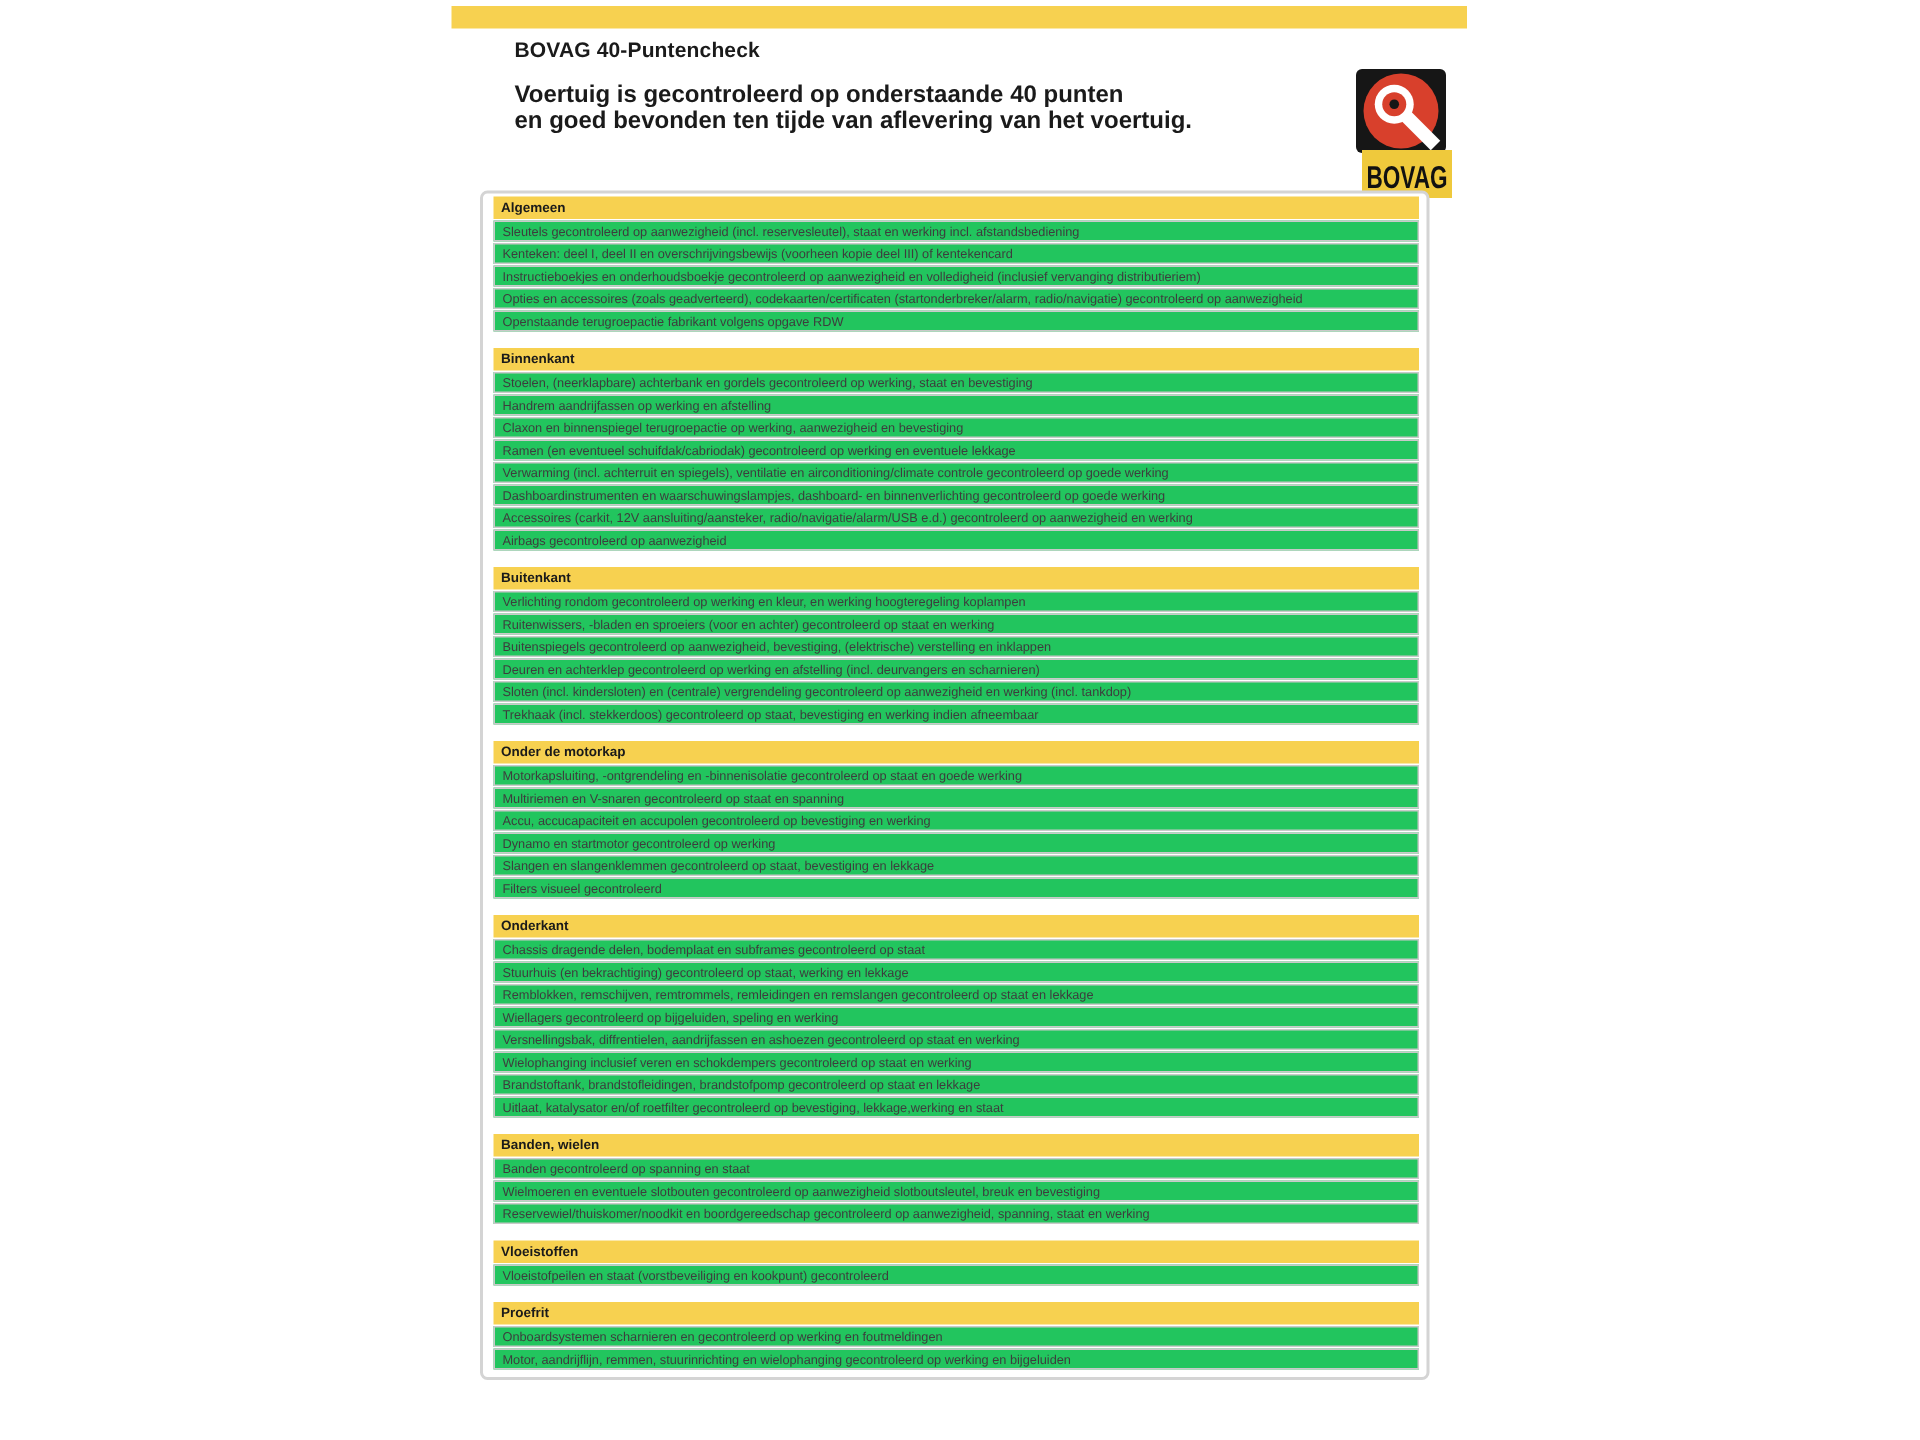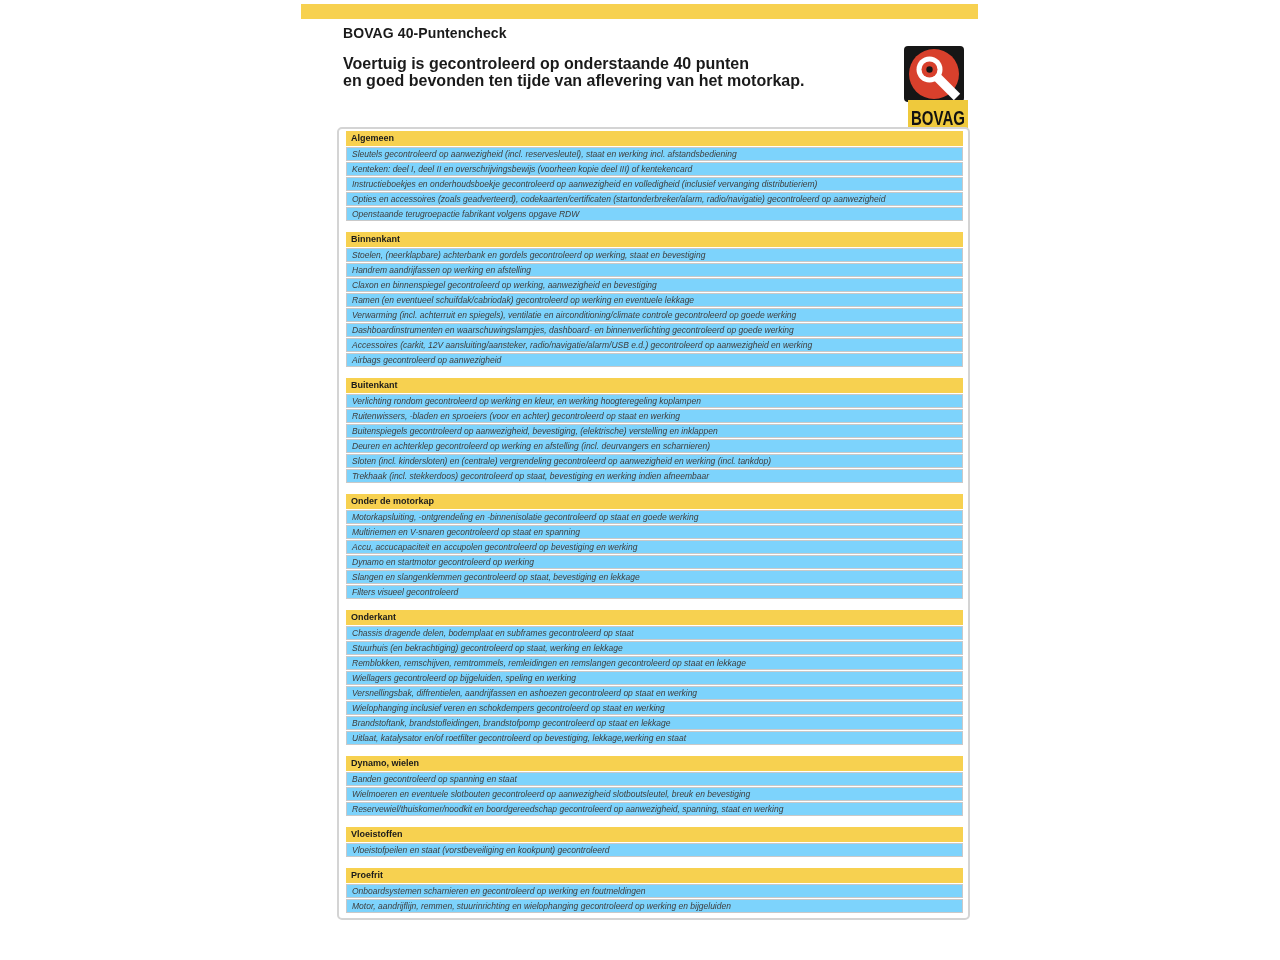--- a/index.html
+++ b/index.html
@@ -48,21 +48,21 @@
   .logo {
     position: absolute;
     left: 904px;
     top: 30px;
     width: 64px;
     height: 87px;
     margin-top: 16px;
   }
   .frame {
     position: absolute;
-    left: 337px;
+    left: 320px;
     top: 127px;
     width: 633px;
     box-sizing: border-box;
     border: 2px solid var(--frame-border, #D4D4D4);
     border-radius: 5px;
     padding: 2px 5px 5px 7px;
     background: #ffffff;
   }
   .section { margin-bottom: 11px; }
   .section:last-child { margin-bottom: 0; }
@@ -73,40 +73,39 @@
     color: var(--heading, #1A1A1A);
     font-size: 9px;
     font-weight: bold;
     padding-left: 5px;
   }
   .row {
     box-sizing: border-box;
     height: 14px;
     margin-top: 1px;
     border: 1px solid var(--row-border, #C9C9C9);
-    background: #7dd3fc;
+    background: #22c55e;
     font-size: 8.5px;
     line-height: 11px;
     padding: 1px 5px 0 5px;
     color: var(--body-text, #3D3D3D);
     white-space: nowrap;
     overflow: hidden;
-    font-style: italic;
   }
 </style>
 </head>
 <body>
 
 <div class="page">
 
   <div class="top-bar"></div>
 
   <h1 class="doc-title">BOVAG 40-Puntencheck</h1>
 
-  <p class="doc-subtitle"><span>Voertuig is gecontroleerd op onderstaande 40 punten</span><br><span>en goed bevonden ten tijde van aflevering van het motorkap.</span></p>
+  <p class="doc-subtitle"><span>Voertuig is gecontroleerd op onderstaande 40 punten</span><br><span>en goed bevonden ten tijde van aflevering van het voertuig.</span></p>
 
   <div class="logo">
     <svg width="64" height="87" viewBox="0 0 64 87">
       <defs>
         <clipPath id="logo-clip">
             <rect x="0" y="0" width="60" height="56" rx="4"></rect>
           </clipPath>
       </defs>
       <rect x="0" y="0" width="60" height="56" rx="4" fill="#161616"></rect>
       <g clip-path="url(#logo-clip)">
@@ -128,21 +127,21 @@
           <div class="row">Sleutels gecontroleerd op aanwezigheid (incl. reservesleutel), staat en werking incl. afstandsbediening</div>
           <div class="row">Kenteken: deel I, deel II en overschrijvingsbewijs (voorheen kopie deel III) of kentekencard</div>
           <div class="row">Instructieboekjes en onderhoudsboekje gecontroleerd op aanwezigheid en volledigheid (inclusief vervanging distributieriem)</div>
           <div class="row">Opties en accessoires (zoals geadverteerd), codekaarten/certificaten (startonderbreker/alarm, radio/navigatie) gecontroleerd op aanwezigheid</div>
           <div class="row">Openstaande terugroepactie fabrikant volgens opgave RDW</div>
         </div>
         <div class="section">
           <div class="sec-header">Binnenkant</div>
           <div class="row">Stoelen, (neerklapbare) achterbank en gordels gecontroleerd op werking, staat en bevestiging</div>
           <div class="row">Handrem aandrijfassen op werking en afstelling</div>
-          <div class="row">Claxon en binnenspiegel gecontroleerd op werking, aanwezigheid en bevestiging</div>
+          <div class="row">Claxon en binnenspiegel terugroepactie op werking, aanwezigheid en bevestiging</div>
           <div class="row">Ramen (en eventueel schuifdak/cabriodak) gecontroleerd op werking en eventuele lekkage</div>
           <div class="row">Verwarming (incl. achterruit en spiegels), ventilatie en airconditioning/climate controle gecontroleerd op goede werking</div>
           <div class="row">Dashboardinstrumenten en waarschuwingslampjes, dashboard- en binnenverlichting gecontroleerd op goede werking</div>
           <div class="row">Accessoires (carkit, 12V aansluiting/aansteker, radio/navigatie/alarm/USB e.d.) gecontroleerd op aanwezigheid en werking</div>
           <div class="row">Airbags gecontroleerd op aanwezigheid</div>
         </div>
         <div class="section">
           <div class="sec-header">Buitenkant</div>
           <div class="row">Verlichting rondom gecontroleerd op werking en kleur, en werking hoogteregeling koplampen</div>
           <div class="row">Ruitenwissers, -bladen en sproeiers (voor en achter) gecontroleerd op staat en werking</div>
@@ -165,21 +164,21 @@
           <div class="row">Chassis dragende delen, bodemplaat en subframes gecontroleerd op staat</div>
           <div class="row">Stuurhuis (en bekrachtiging) gecontroleerd op staat, werking en lekkage</div>
           <div class="row">Remblokken, remschijven, remtrommels, remleidingen en remslangen gecontroleerd op staat en lekkage</div>
           <div class="row">Wiellagers gecontroleerd op bijgeluiden, speling en werking</div>
           <div class="row">Versnellingsbak, diffrentielen, aandrijfassen en ashoezen gecontroleerd op staat en werking</div>
           <div class="row">Wielophanging inclusief veren en schokdempers gecontroleerd op staat en werking</div>
           <div class="row">Brandstoftank, brandstofleidingen, brandstofpomp gecontroleerd op staat en lekkage</div>
           <div class="row">Uitlaat, katalysator en/of roetfilter gecontroleerd op bevestiging, lekkage,werking en staat</div>
         </div>
         <div class="section">
-          <div class="sec-header">Dynamo, wielen</div>
+          <div class="sec-header">Banden, wielen</div>
           <div class="row">Banden gecontroleerd op spanning en staat</div>
           <div class="row">Wielmoeren en eventuele slotbouten gecontroleerd op aanwezigheid slotboutsleutel, breuk en bevestiging</div>
           <div class="row">Reservewiel/thuiskomer/noodkit en boordgereedschap gecontroleerd op aanwezigheid, spanning, staat en werking</div>
         </div>
         <div class="section">
           <div class="sec-header">Vloeistoffen</div>
           <div class="row">Vloeistofpeilen en staat (vorstbeveiliging en kookpunt) gecontroleerd</div>
         </div>
         <div class="section">
           <div class="sec-header">Proefrit</div>

